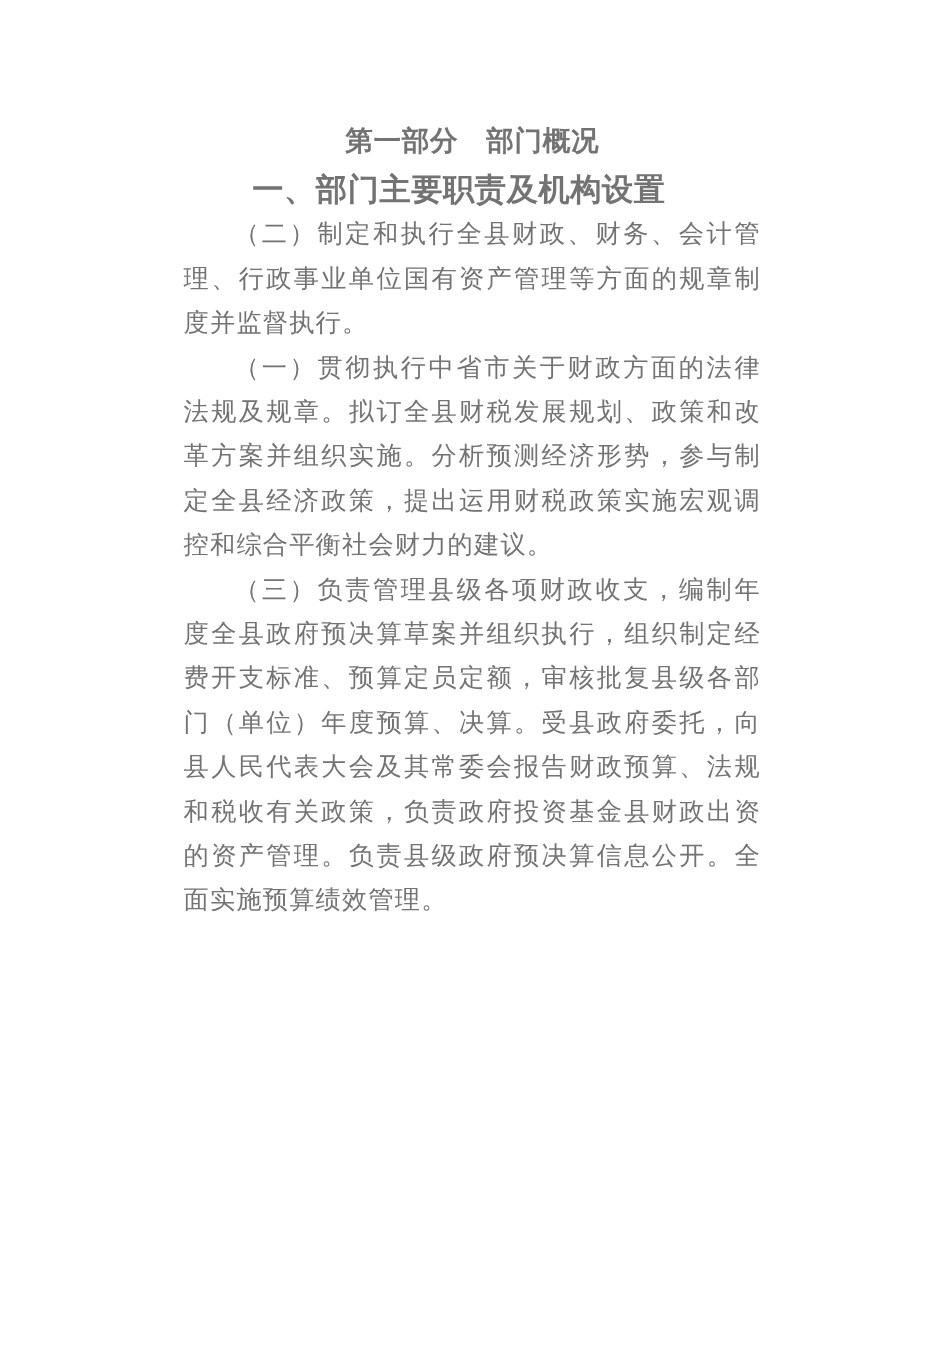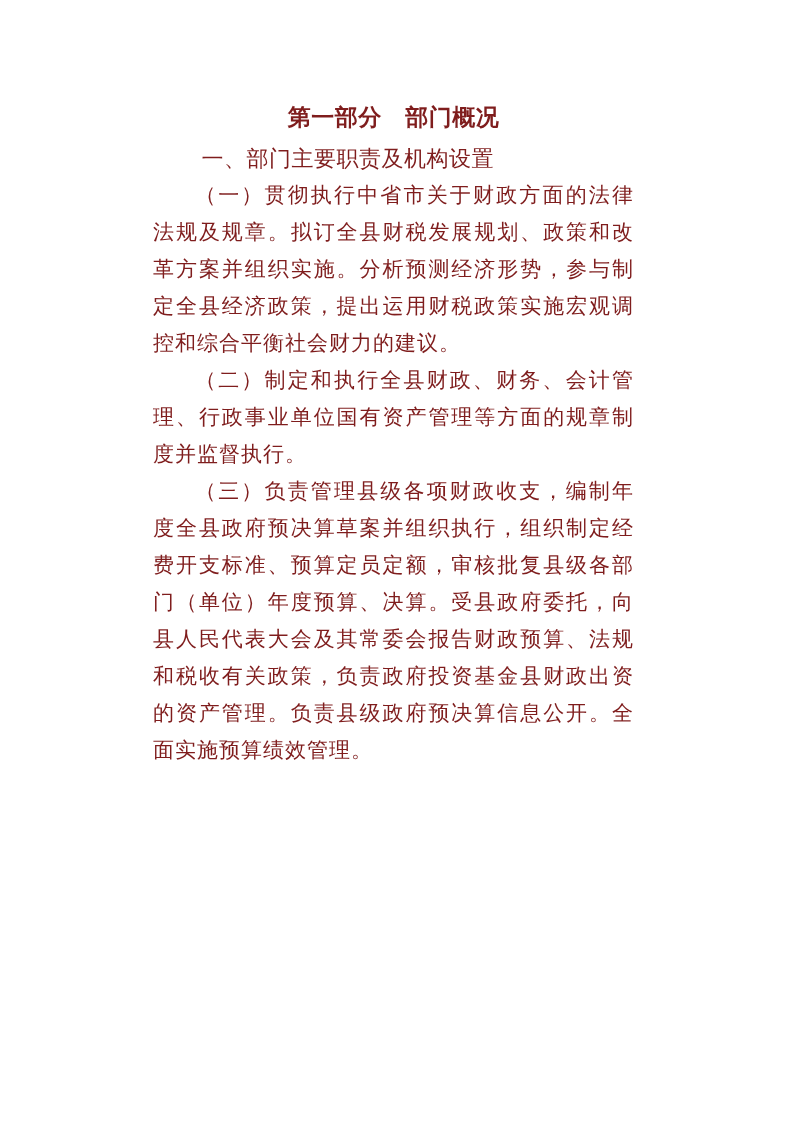--- a/index.html
+++ b/index.html
@@ -9,36 +9,36 @@
   }
   .page {
     position: relative;
     width: 687px;
     height: 1122px;
     margin: 0 auto;
     background: #ffffff;
     box-sizing: border-box;
     padding: 100px 106px 0 100px;
     overflow: hidden;
-    color: #7f1d1d;
+    color: #737373;
     font-family: "Liberation Serif", "DejaVu Serif", serif;
   }
   .doc-title {
     text-align: center;
     font-family: "Liberation Sans", "DejaVu Sans", sans-serif;
     font-weight: bold;
     font-size: 23px;
     line-height: 34px;
     margin: 0 0 6px 0;
     letter-spacing: 0.5px;
   }
   .section-heading {
     font-family: "Liberation Sans", "DejaVu Sans", sans-serif;
-    font-weight: normal;
-    font-size: 22px;
+    font-weight: bold;
+    font-size: 26px;
     line-height: 37px;
     margin: 0;
     text-indent: 2.2em;
     letter-spacing: 0.5px;
   }
   .para {
     font-size: 21px;
     line-height: 37px;
     margin: 0;
     text-align: justify;
@@ -48,21 +48,21 @@
   }
 </style>
 </head>
 <body>
 
 <div class="page">
   <h1 class="doc-title">第一部分　部门概况</h1>
 
   <h2 class="section-heading">一、部门主要职责及机构设置</h2>
 
+  <p class="para">（二）制定和执行全县财政、财务、会计管理、行政事业单位国有资产管理等方面的规章制度并监督执行。</p>
+
   <p class="para">（一）贯彻执行中省市关于财政方面的法律法规及规章。拟订全县财税发展规划、政策和改革方案并组织实施。分析预测经济形势，参与制定全县经济政策，提出运用财税政策实施宏观调控和综合平衡社会财力的建议。</p>
-
-  <p class="para">（二）制定和执行全县财政、财务、会计管理、行政事业单位国有资产管理等方面的规章制度并监督执行。</p>
 
   <p class="para">（三）负责管理县级各项财政收支，编制年度全县政府预决算草案并组织执行，组织制定经费开支标准、预算定员定额，审核批复县级各部门（单位）年度预算、决算。受县政府委托，向县人民代表大会及其常委会报告财政预算、法规和税收有关政策，负责政府投资基金县财政出资的资产管理。负责县级政府预决算信息公开。全面实施预算绩效管理。</p>
 
 
 
 </div>
 
 </body></html>

